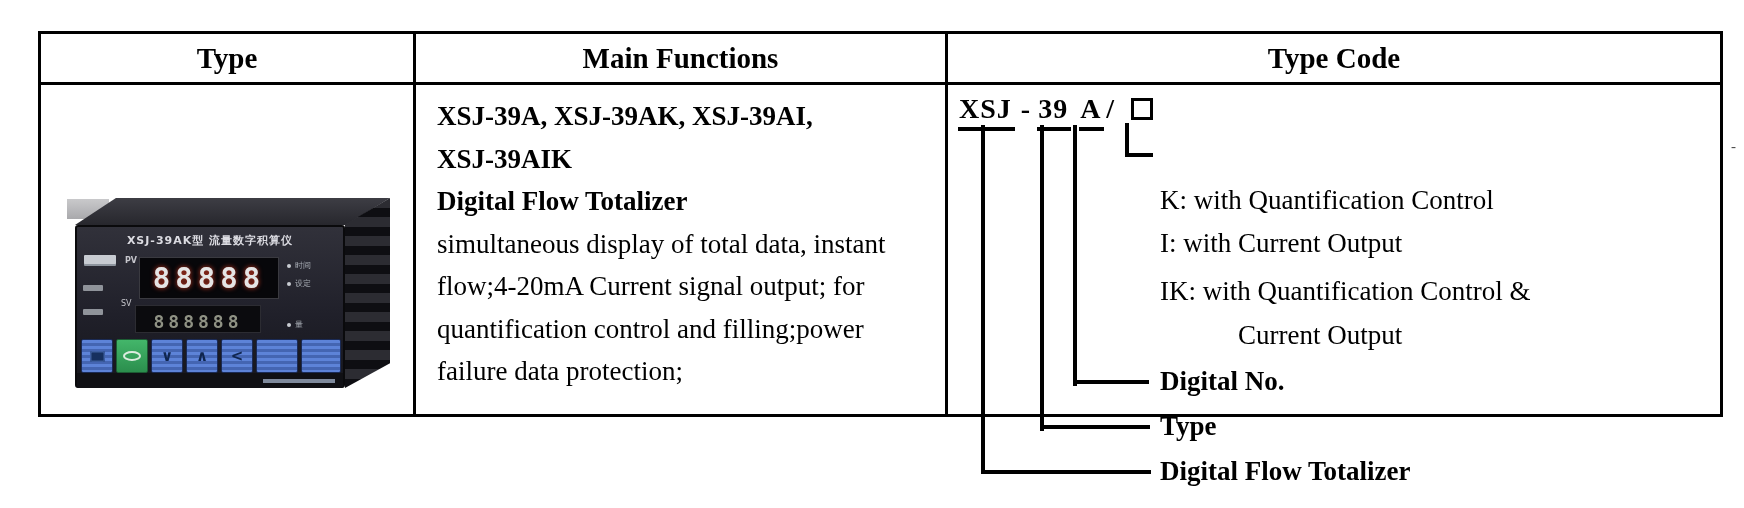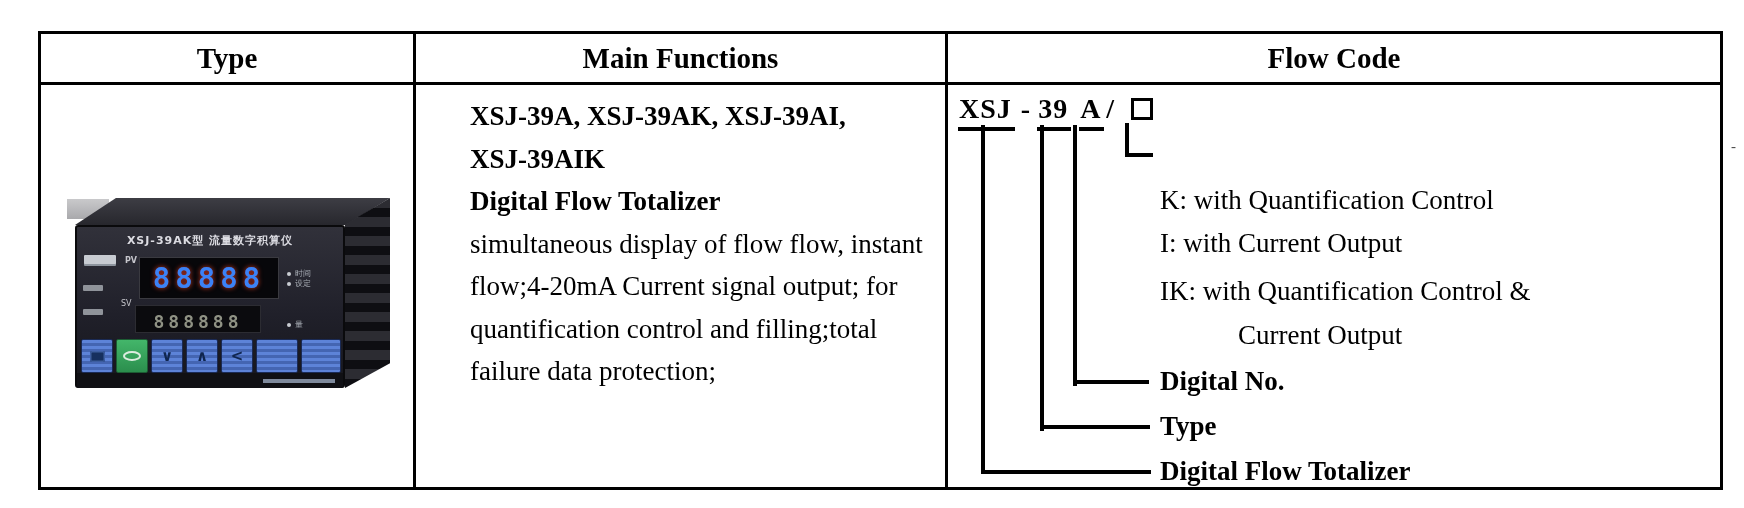--- a/index.html
+++ b/index.html
@@ -4,36 +4,36 @@
 <style>
   * { margin:0; padding:0; box-sizing:border-box; }
   html,body { background:#ffffff; }
   body {
     width:1744px; height:508px; position:relative; overflow:hidden;
     font-family:"Liberation Serif", serif; color:#000;
   }
 
   
   .spec-table {
-    position:absolute; left:38px; top:31px; width:1685px; height:459px;
+    position:absolute; left:38px; top:31px; width:1685px; height:386px;
     border:3px solid #000;
     display:grid;
     grid-template-columns:375px 532px 1fr;
     grid-template-rows:51px 1fr;
   }
   .cell { position:relative; }
   .b-right  { border-right:3px solid #000; }
   .b-bottom { border-bottom:3px solid #000; }
   .hcell {
     display:flex; align-items:center; justify-content:center;
     font-weight:bold; font-size:29px;
   }
 
   
-  .mf { padding:10px 10px 0 21px; font-size:27px;margin-left:33px; }
+  .mf { padding:10px 10px 0 21px; font-size:27px; }
   .mf div { line-height:42.5px; white-space:nowrap; }
   .mf .bold { font-weight:bold; }
 
   
   .tc-code {
     position:absolute; left:10px; top:8px;
     font-size:28px; font-weight:bold; display:flex; align-items:flex-start;
     letter-spacing:1px;
   }
   .tc-seg { border-bottom:4px solid #000; padding:0 3px 2px 1px;text-align:center; }
@@ -65,21 +65,21 @@
   .dev-title { position:absolute; left:0; right:0; top:6px; text-align:center;
     color:#dcdce2; font-family:"DejaVu Sans",sans-serif; font-size:11px; font-weight:bold;
     letter-spacing:1px; white-space:nowrap; overflow:hidden; }
   .dev-logo { position:absolute; left:7px; top:28px; width:32px; height:9px;
     background:#c7cbd1; border-radius:1px; box-shadow:0 2px 0 #8d949d; }
   .dev-small-label { position:absolute; color:#c6c6cc;
     font-family:"DejaVu Sans",sans-serif; font-size:8px; }
   .dev-display1 { position:absolute; left:62px; top:30px; width:140px; height:42px;
     background:#07070a; border:1px solid #3a3a40;
     display:flex; align-items:center; justify-content:center; }
-  .dev-digits1 { color:#3b82f6; font-family:"DejaVu Sans Mono",monospace;
+  .dev-digits1 { color:#e5e5e5; font-family:"DejaVu Sans Mono",monospace;
     font-weight:bold; font-size:29px; letter-spacing:5px;
     text-shadow:0 0 5px rgba(255,70,40,.8); }
   .dev-display2 { position:absolute; left:58px; top:78px; width:126px; height:28px;
     background:#0b0b0e; border:1px solid #2c2c32;
     display:flex; align-items:flex-end; justify-content:center; }
   .dev-digits2 { color:#8f9284; font-family:"DejaVu Sans Mono",monospace;
     font-weight:bold; font-size:18px; letter-spacing:4px; }
   .dev-tag { position:absolute; width:20px; height:6px; background:#8f939a; border-radius:1px; }
   .dev-ind { position:absolute; display:flex; align-items:center; gap:4px;
     color:#a8adb5; font-family:"DejaVu Sans",sans-serif; font-size:8px; }
@@ -106,42 +106,42 @@
 
 <div class="spec-table">
 
   <div class="cell hcell b-right b-bottom">
     <span>Type</span>
   </div>
   <div class="cell hcell b-right b-bottom">
     <span>Main Functions</span>
   </div>
   <div class="cell hcell b-bottom">
-    <span>Flow Code</span>
+    <span>Type Code</span>
   </div>
 
   <div class="cell b-right">
     <div class="device">
       <div class="dev-bracket"></div>
       <div class="dev-topface"></div>
       <div class="dev-side"></div>
       <div class="dev-panel">
         <div class="dev-title">XSJ-39AK型 流量数字积算仪</div>
         <div class="dev-logo"></div>
         <div class="dev-small-label" style="left:48px; top:29px;font-weight:bold;">PV</div>
         <div class="dev-display1">
           <span class="dev-digits1">88888</span>
         </div>
         <div class="dev-tag" style="left:6px; top:58px;"></div>
         <div class="dev-tag" style="left:6px; top:82px;"></div>
         <div class="dev-small-label" style="left:44px; top:72px;">SV</div>
         <div class="dev-display2">
           <span class="dev-digits2">888888</span>
         </div>
-        <div class="dev-ind" style="left:210px; top:33px;margin-top:8px;">
+        <div class="dev-ind" style="left:210px; top:33px;">
           <span class="dot"></span>
           <span>时间</span>
         </div>
         <div class="dev-ind" style="left:210px; top:51px;">
           <span class="dot"></span>
           <span>设定</span>
         </div>
         <div class="dev-ind" style="left:210px; top:92px;">
           <span class="dot"></span>
           <span>量</span>
@@ -169,23 +169,23 @@
           <span class="microtext"></span>
         </div>
       </div>
     </div>
   </div>
 
   <div class="cell b-right mf">
     <div class="bold">XSJ-39A, XSJ-39AK, XSJ-39AI,</div>
     <div class="bold">XSJ-39AIK</div>
     <div class="bold">Digital Flow Totalizer</div>
-    <div>simultaneous display of flow flow, instant</div>
+    <div>simultaneous display of total data, instant</div>
     <div>flow;4-20mA Current signal output; for</div>
-    <div>quantification control and filling;total</div>
+    <div>quantification control and filling;power</div>
     <div>failure data protection;</div>
   </div>
 
   <div class="cell">
 
     <div class="tc-code">
       <span class="tc-seg">XSJ</span>
       <span class="tc-plain" style="margin:0 4px;">-</span>
       <span class="tc-seg">39</span>
       <span class="tc-seg" style="margin-left:8px;">A</span>

